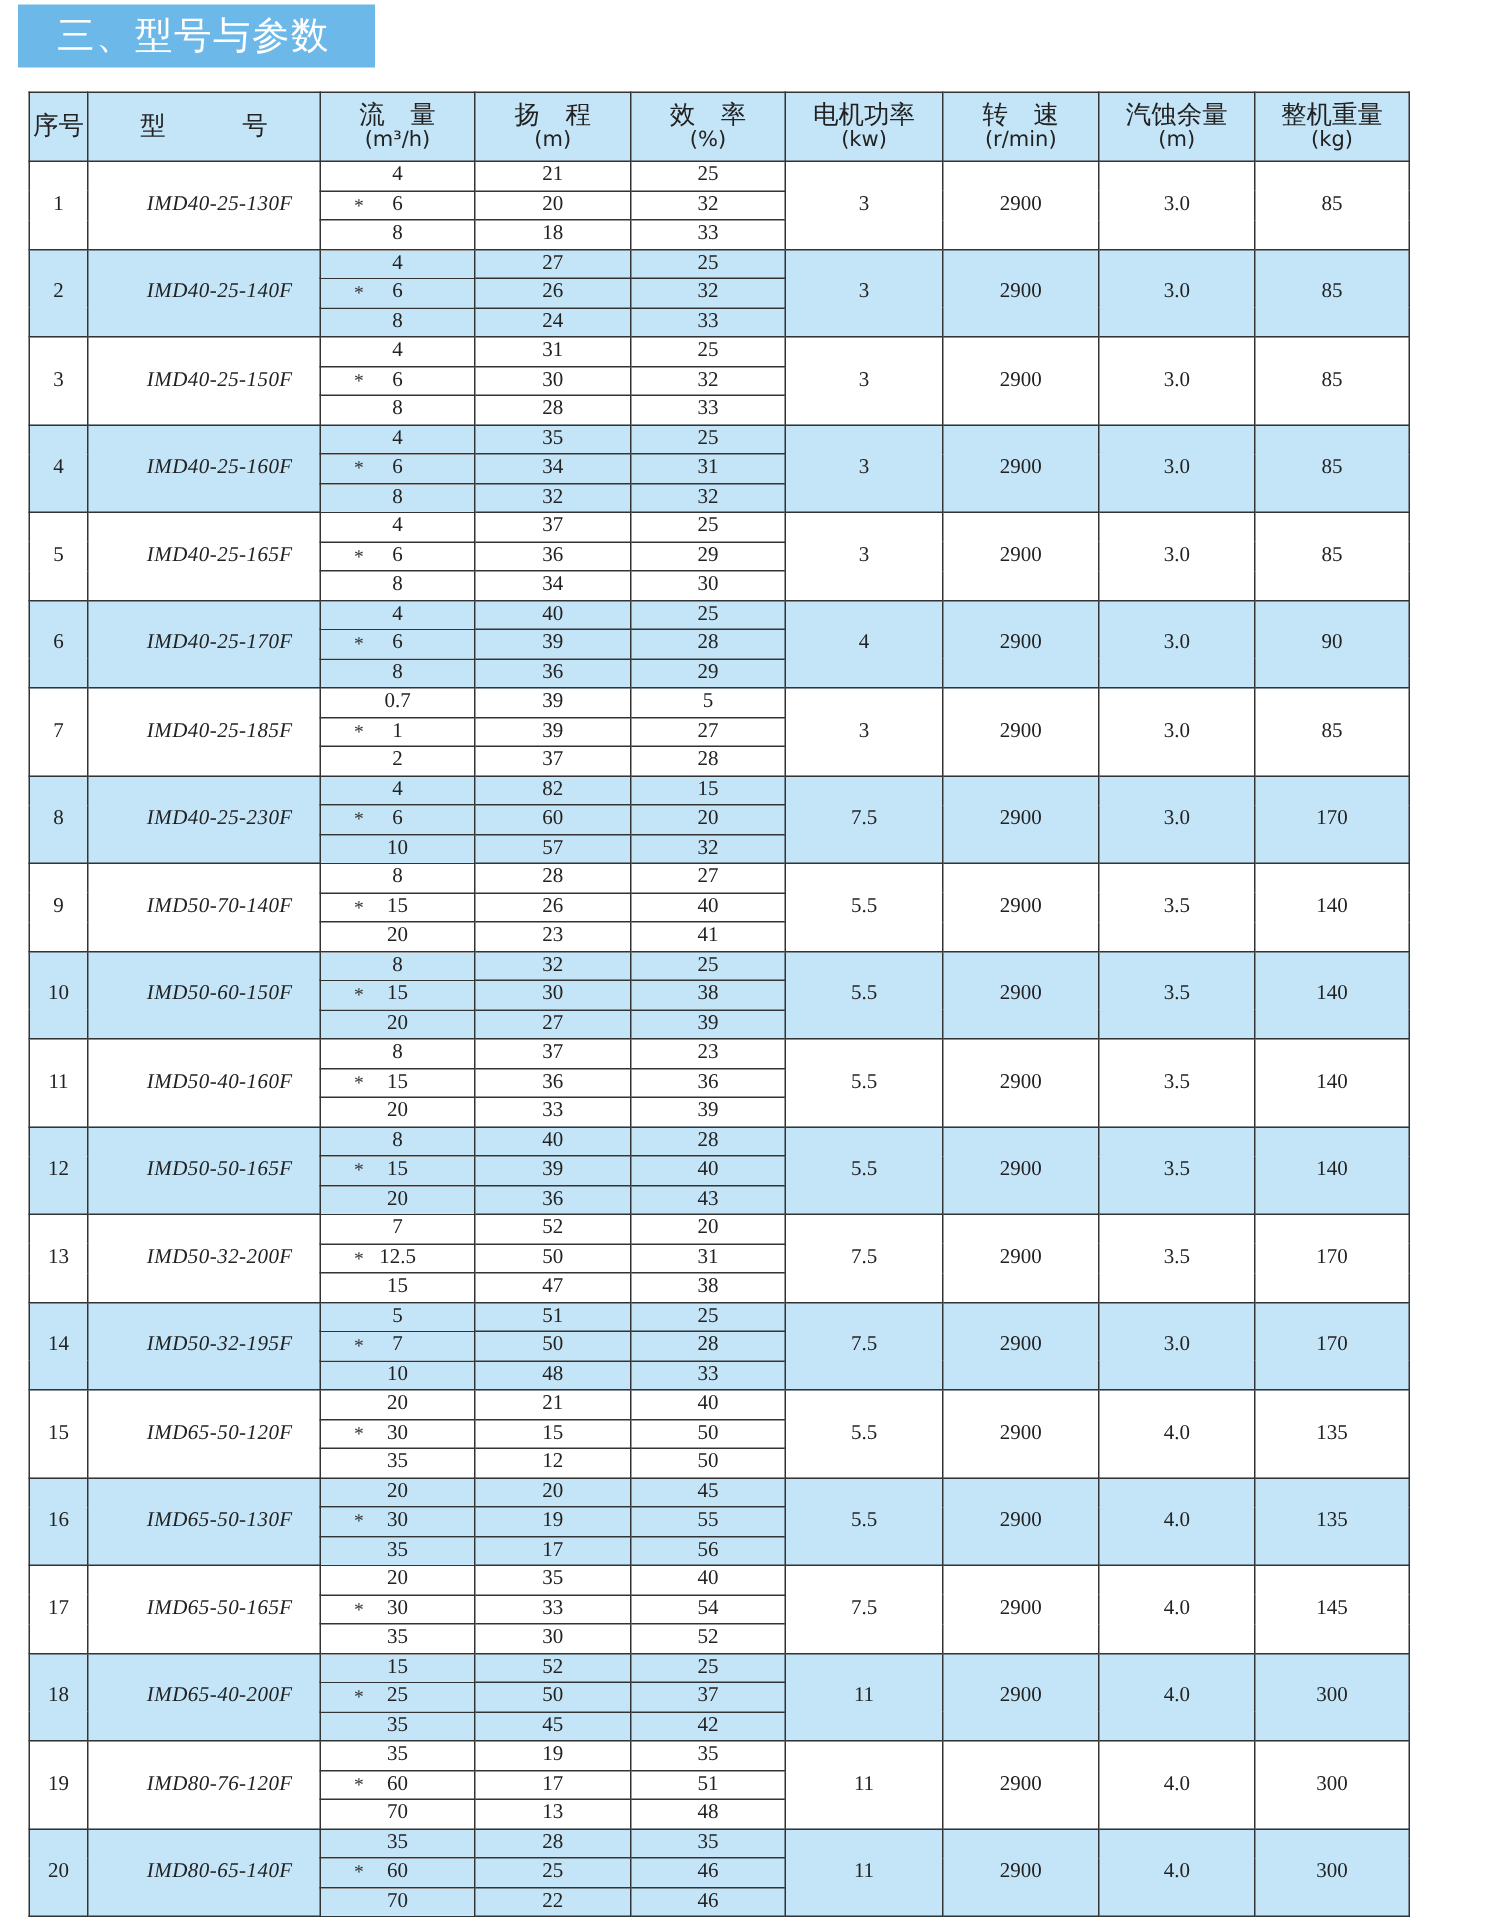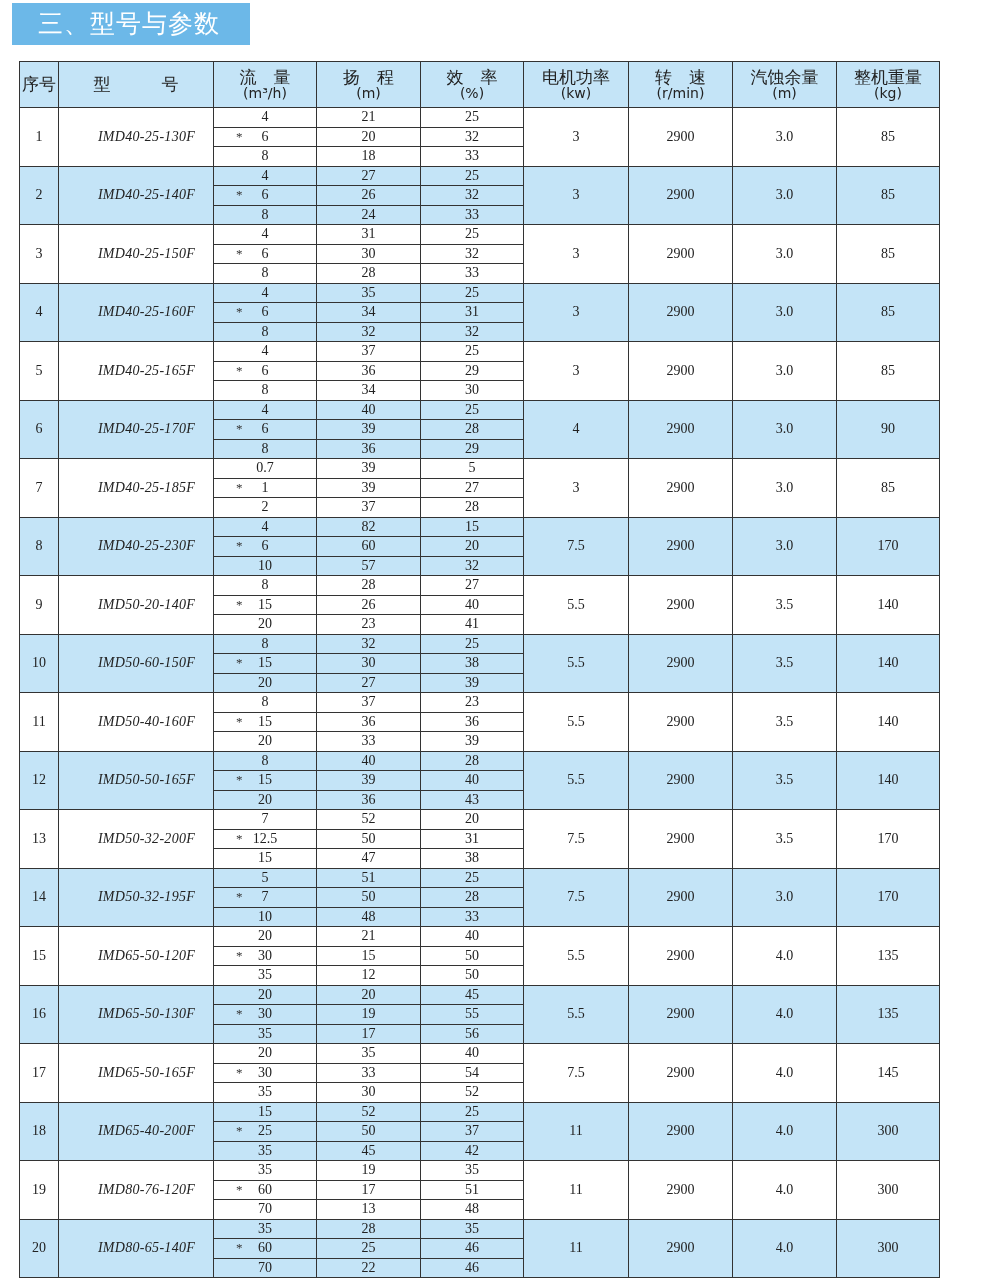--- a/index.html
+++ b/index.html
@@ -213,21 +213,21 @@
         <td>60</td>
         <td>20</td>
       </tr>
       <tr class="alt">
         <td class="flow"><span>10</span></td>
         <td>57</td>
         <td>32</td>
       </tr>
       <tr>
         <td rowspan="3" class="seq">9</td>
-        <td rowspan="3" class="model">IMD50-20-140F</td>
+        <td rowspan="3" class="model">IMD50-70-140F</td>
         <td class="flow"><span>8</span></td>
         <td>28</td>
         <td>27</td>
         <td rowspan="3">5.5</td>
         <td rowspan="3">2900</td>
         <td rowspan="3">3.5</td>
         <td rowspan="3">140</td>
       </tr>
       <tr>
         <td class="flow"><span class="star">*</span><span>15</span></td>

